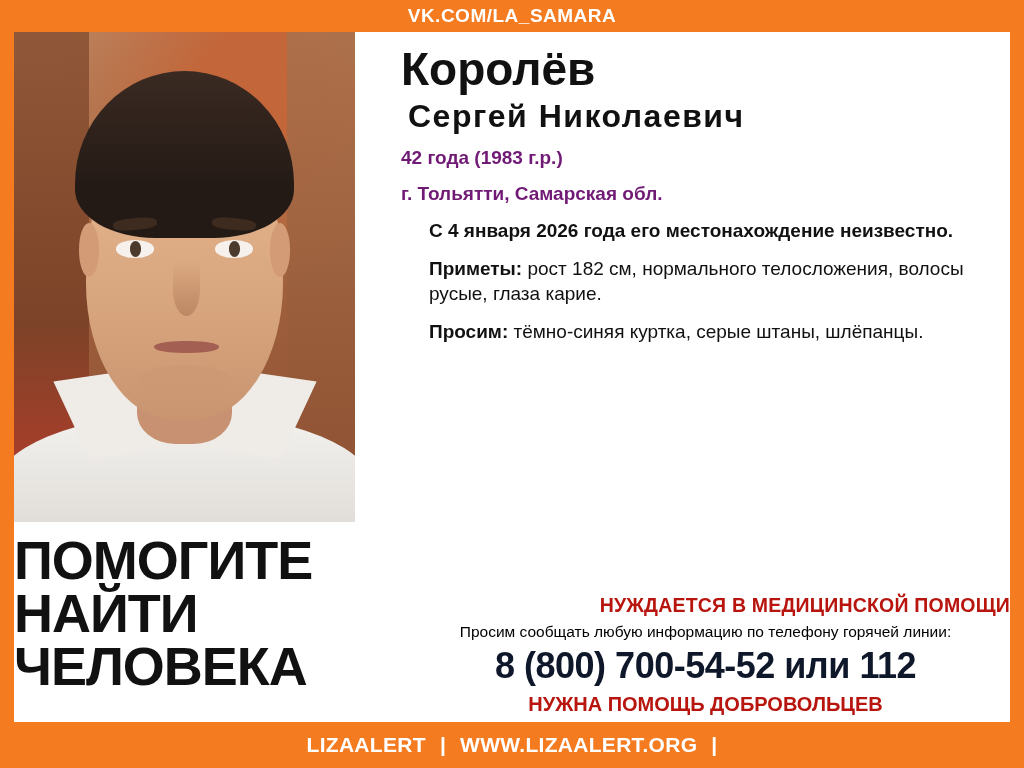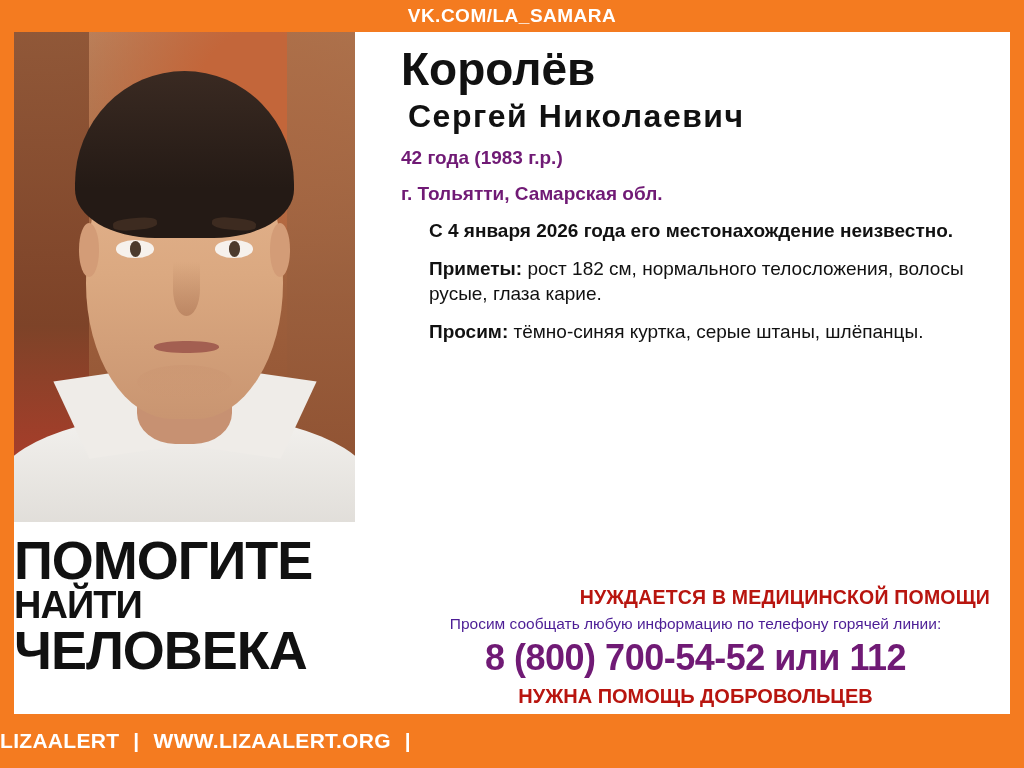--- a/index.html
+++ b/index.html
@@ -160,34 +160,34 @@
     margin-top:12px;
     width:341px;
   }
   .help div {
     color:#111111;
     font-weight:bold;
     font-size:54px;
     line-height:0.98;
     letter-spacing:-1px;
   }
-  .help .l2 { font-size:38px; }
+  .help .l2 { font-size:54px; }
   
   .divider {
     width:4px;
     background:#ffffff;
     margin:0 16px 0 12px;
     align-self:stretch;
   }
   
   .right {
     flex:1;
     display:flex;
     flex-direction:column;
-    padding-right:20px;
+    padding-right:0;
   }
   .surname {
     color:#111;
     font-weight:bold;
     font-size:46px;
     line-height:1.0;
     margin-top:14px;
   }
   .patronymic {
     color:#111;
@@ -219,46 +219,47 @@
     margin-bottom:6px;
   }
   .med {
     color:#b8150f;
     font-weight:bold;
     font-size:19.5px;
     text-align:right;
     letter-spacing:0.2px;
   }
   .ask {
-    color:#4c1d95;
+    color:#000000;
     font-size:15.5px;
     text-align:center;
     margin-top:6px;
   }
   .phone {
-    color:#701a75;
+    color:#0f172a;
     font-weight:bold;
     font-size:36px;
     text-align:center;
     margin-top:4px;
     letter-spacing:-0.5px;
   }
   .vol {
     color:#b8150f;
     font-weight:bold;
     font-size:20px;
     text-align:center;
     margin-top:6px;
   }
   
   .footer {
-    height:54px;
+    height:46px;
     background:#f47b20;
     display:flex;
     align-items:center;
+    justify-content:center;
     gap:14px;
   }
   .footer span {
     color:#ffffff;
     font-weight:bold;
     font-size:21px;
     letter-spacing:0.3px;
   }
   .footer .sep { font-weight:bold; }
   

